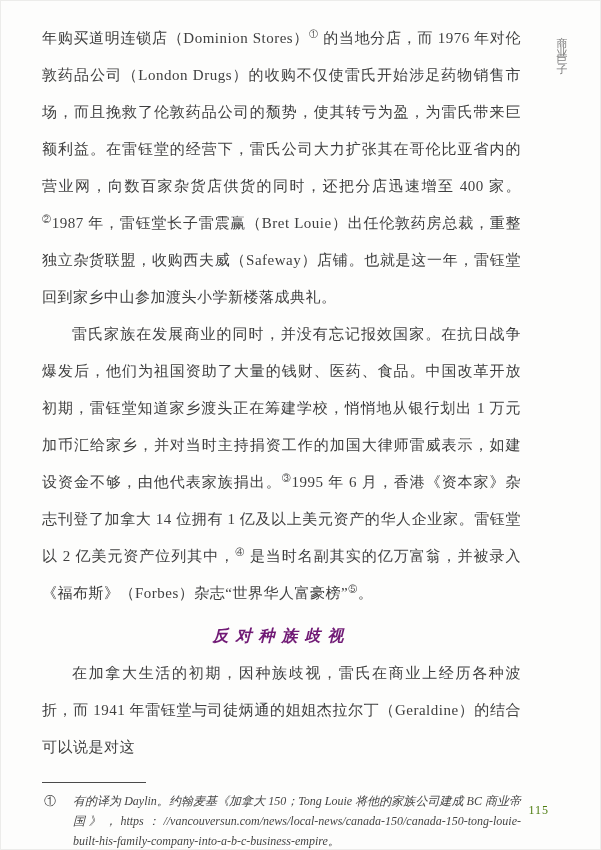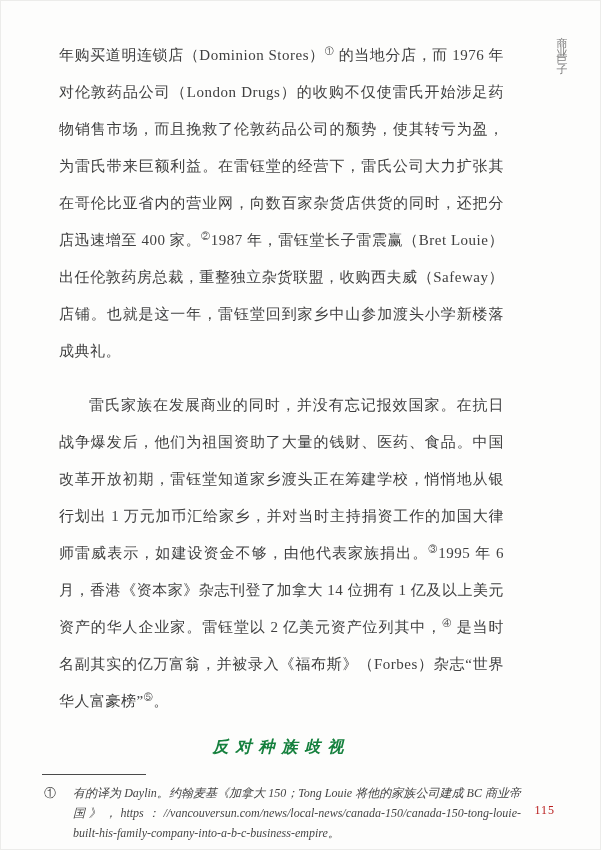--- a/index.html
+++ b/index.html
@@ -17,21 +17,21 @@
     color: #3f3f3f;
     overflow: hidden;
   }
   .content {
     position: absolute;
     left: 42px;
     top: 20px;
     width: 479px;
   }
   .body-text p {
-    margin: 17px;
+    margin: 0;
     font-size: 15px;
     line-height: 37px;
     text-align: justify;
     text-justify: inter-ideograph;
     letter-spacing: 0.5px;
   }
   .body-text p.indent {
     text-indent: 2em;
   }
   .body-text sup {
@@ -39,21 +39,21 @@
     line-height: 0;
     vertical-align: super;
   }
   .section-heading {
     margin: 14px 0 8px 0;
     text-align: center;
     font-size: 16px;
     font-weight: bold;
     font-style: italic;
     letter-spacing: 7px;
-    color: #15803d;
+    color: #701a75;
   }
   .footnote-sep {
     margin: 16px 0 8px 0;
     width: 104px;
     height: 0;
     border-top: 1.5px solid #4a4a4a;
   }
   .footnotes {
     list-style: none;
     margin: 0;
@@ -80,42 +80,43 @@
     position: absolute;
     top: 28px;
     right: 32px;
     writing-mode: vertical-rl;
     font-size: 11px;
     letter-spacing: 9px;
     color: #7d7d7d;
   }
   .page-number {
     position: absolute;
-    right: 46px;
+    right: 52px;
     bottom: 32px;
     font-size: 12px;
-    color: #b91c1c;
+    color: #4d7c0f;
     letter-spacing: 1px;
   }
 </style>
 </head>
 <body>
 
 <div class="page">
 
   <div class="margin-label">商业巨子</div>
 
   <div class="content">
 
     <div class="body-text">
       <p><span>年购买道明连锁店（Dominion Stores）</span><sup>①</sup><span> 的当地分店，而 1976 年对伦敦药品公司（London Drugs）的收购不仅使雷氏开始涉足药物销售市场，而且挽救了伦敦药品公司的颓势，使其转亏为盈，为雷氏带来巨额利益。在雷钰堂的经营下，雷氏公司大力扩张其在哥伦比亚省内的营业网，向数百家杂货店供货的同时，还把分店迅速增至 400 家。</span><sup>②</sup><span>1987 年，雷钰堂长子雷震赢（Bret Louie）出任伦敦药房总裁，重整独立杂货联盟，收购西夫威（Safeway）店铺。也就是这一年，雷钰堂回到家乡中山参加渡头小学新楼落成典礼。</span></p>
       <p class="indent"><span>雷氏家族在发展商业的同时，并没有忘记报效国家。在抗日战争爆发后，他们为祖国资助了大量的钱财、医药、食品。中国改革开放初期，雷钰堂知道家乡渡头正在筹建学校，悄悄地从银行划出 1 万元加币汇给家乡，并对当时主持捐资工作的加国大律师雷威表示，如建设资金不够，由他代表家族捐出。</span><sup>③</sup><span>1995 年 6 月，香港《资本家》杂志刊登了加拿大 14 位拥有 1 亿及以上美元资产的华人企业家。雷钰堂以 2 亿美元资产位列其中，</span><sup>④</sup><span> 是当时名副其实的亿万富翁，并被录入《福布斯》（Forbes）杂志“世界华人富豪榜”</span><sup>⑤</sup><span>。</span></p>
 
       <h2 class="section-heading">反对种族歧视</h2>
 
+      <p class="indent"><span>在加拿大生活的初期，因种族歧视，雷氏在商业上经历各种波折，而 1941 年雷钰堂与司徒炳通的姐姐杰拉尔丁（Geraldine）的结合可以说是对这</span></p>
     </div>
 
     <div class="footnote-sep"></div>
 
     <ol class="footnotes">
       <li>
         <span class="fn-marker">①</span>
         <span>有的译为 Daylin。约翰麦基《加拿大 150；Tong Louie 将他的家族公司建成 BC 商业帝国》，https：//vancouversun.com/news/local-news/canada-150/canada-150-tong-louie-built-his-family-company-into-a-b-c-business-empire。</span>
       </li>
 

